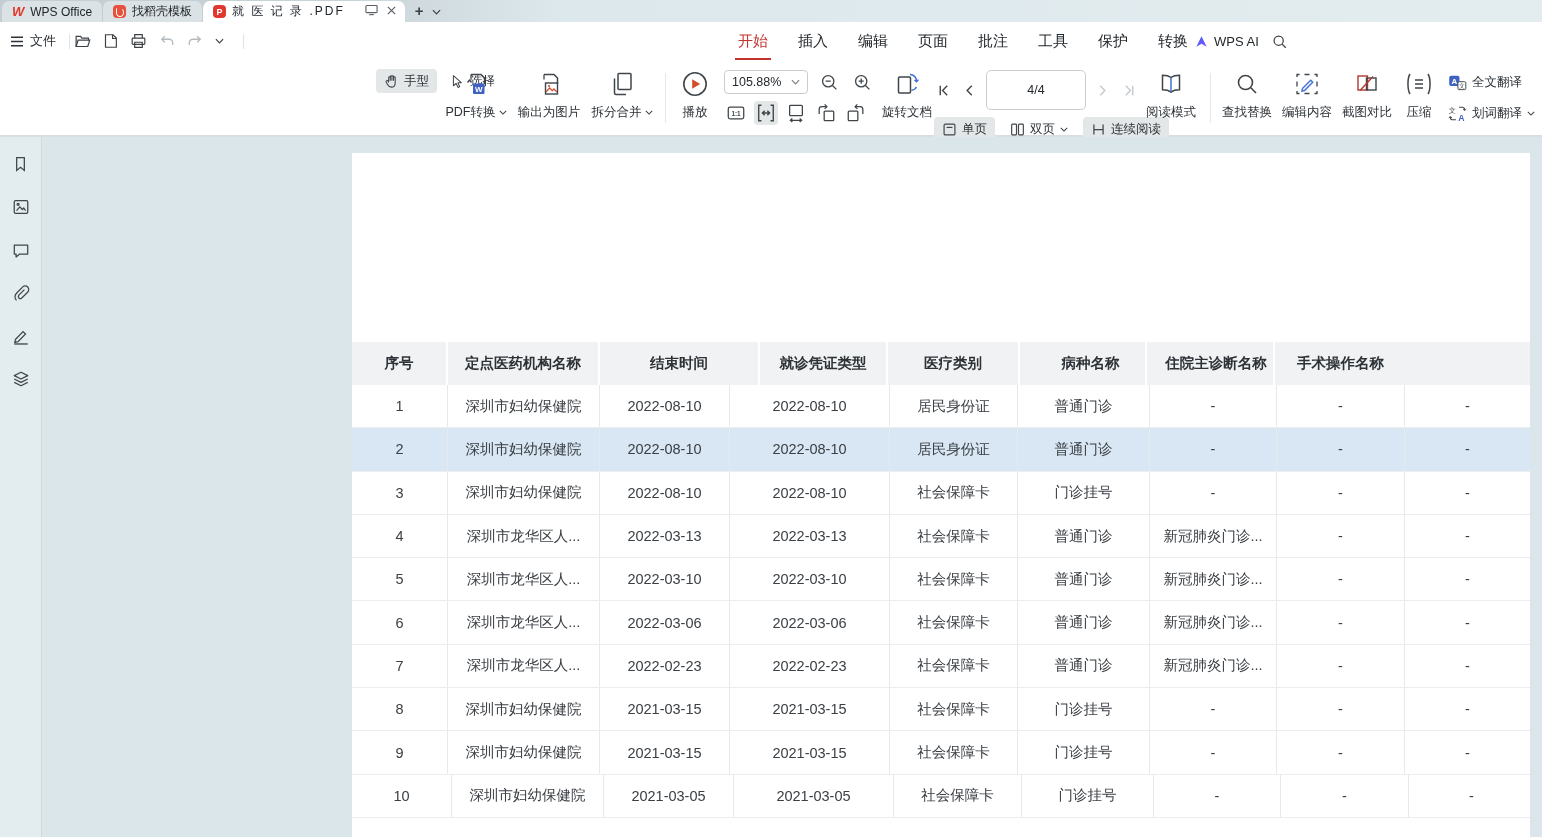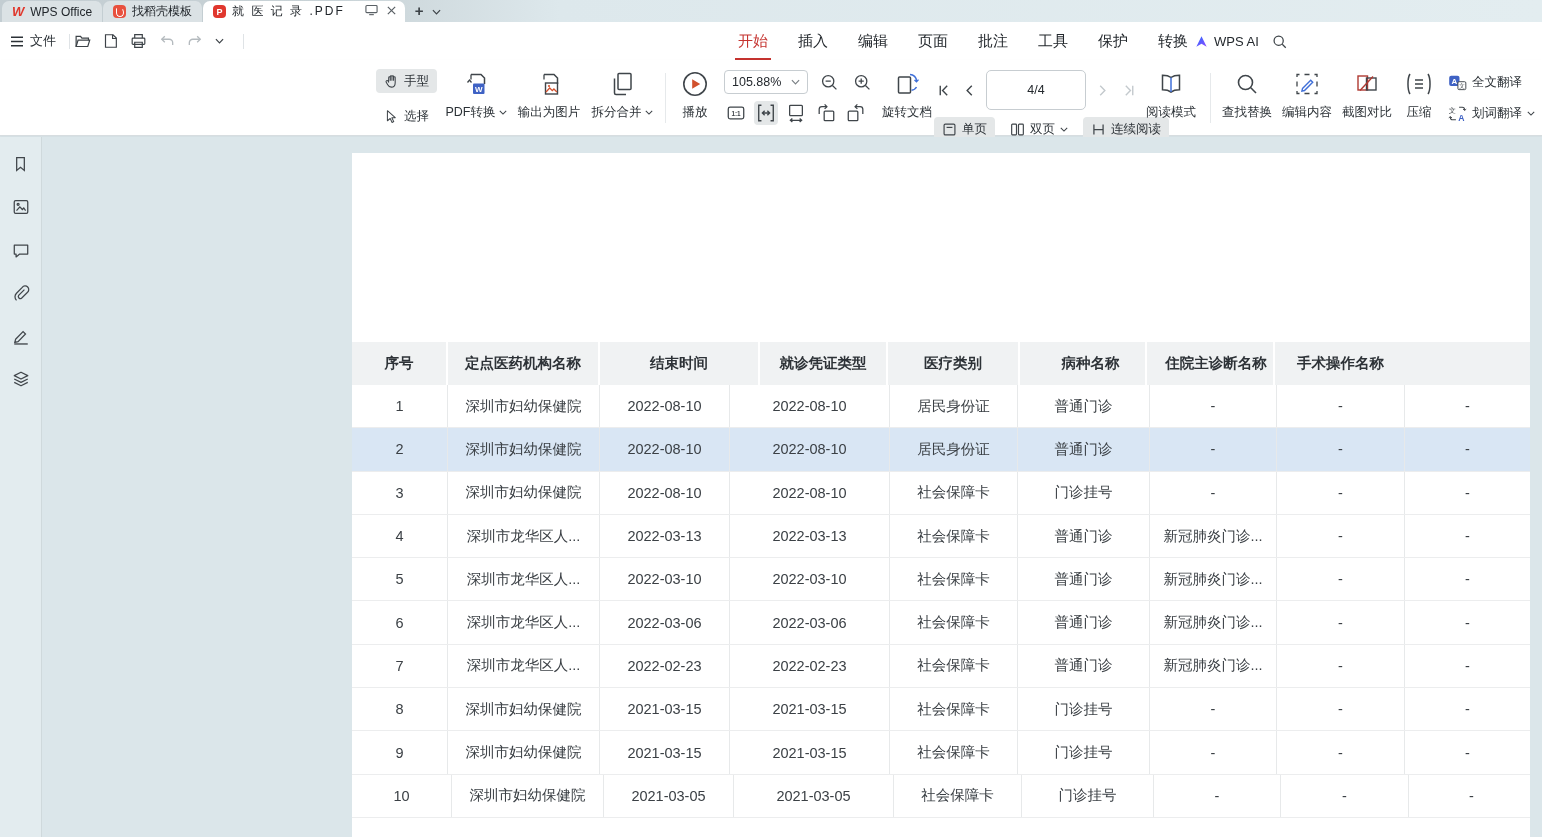--- a/index.html
+++ b/index.html
@@ -34,21 +34,21 @@
   .menu-item { position:relative; cursor:default; }
   .menu-item.active { color:#c5332f; }
   .menu-item.active::after { content:""; position:absolute; left:-3px; right:-3px; bottom:-10px; height:3px; background:#c5332f; }
   .ai-area { position:absolute; left:1194px; top:0; height:100%; display:flex; align-items:center; gap:5px; font-size:13px; color:#23282d; }
   .search-area { position:absolute; left:1272px; top:0; height:100%; display:flex; align-items:center; }
 
   
   .ribbon { position:absolute; top:60px; left:0; right:0; height:76px; background:#fff;
     border-bottom:1px solid #d7dde0; box-shadow:0 1px 2px rgba(80,90,95,.06); }
   .rgroup { position:absolute; }
-  .stack2 { display:flex; flex-direction:column; gap:11px; }
+  .stack2 { display:flex; flex-direction:row; gap:5px; }
   .small-btn { height:24px; display:flex; align-items:center; gap:5px; padding:0 8px;
     border-radius:4px; font-size:12.5px; color:#2b3136; white-space:nowrap; }
   .small-btn.on { background:#e4e7e8; }
   .big-btn { position:absolute; top:9px; display:flex; flex-direction:column; align-items:center; gap:5px;
     font-size:12.5px; color:#2b3136; white-space:nowrap; }
   .big-btn .bicon { height:30px; display:flex; align-items:center; justify-content:center; }
   .lblrow { display:flex; align-items:center; gap:3px; }
   .vdiv { position:absolute; top:13px; height:50px; width:1px; background:#e6e9eb; }
   .zoom-combo { width:84px; height:24px; border:1px solid #c7cdd1; border-radius:4px;
     display:flex; align-items:center; justify-content:space-between; padding:0 7px; font-size:12.5px; color:#23282d; }

